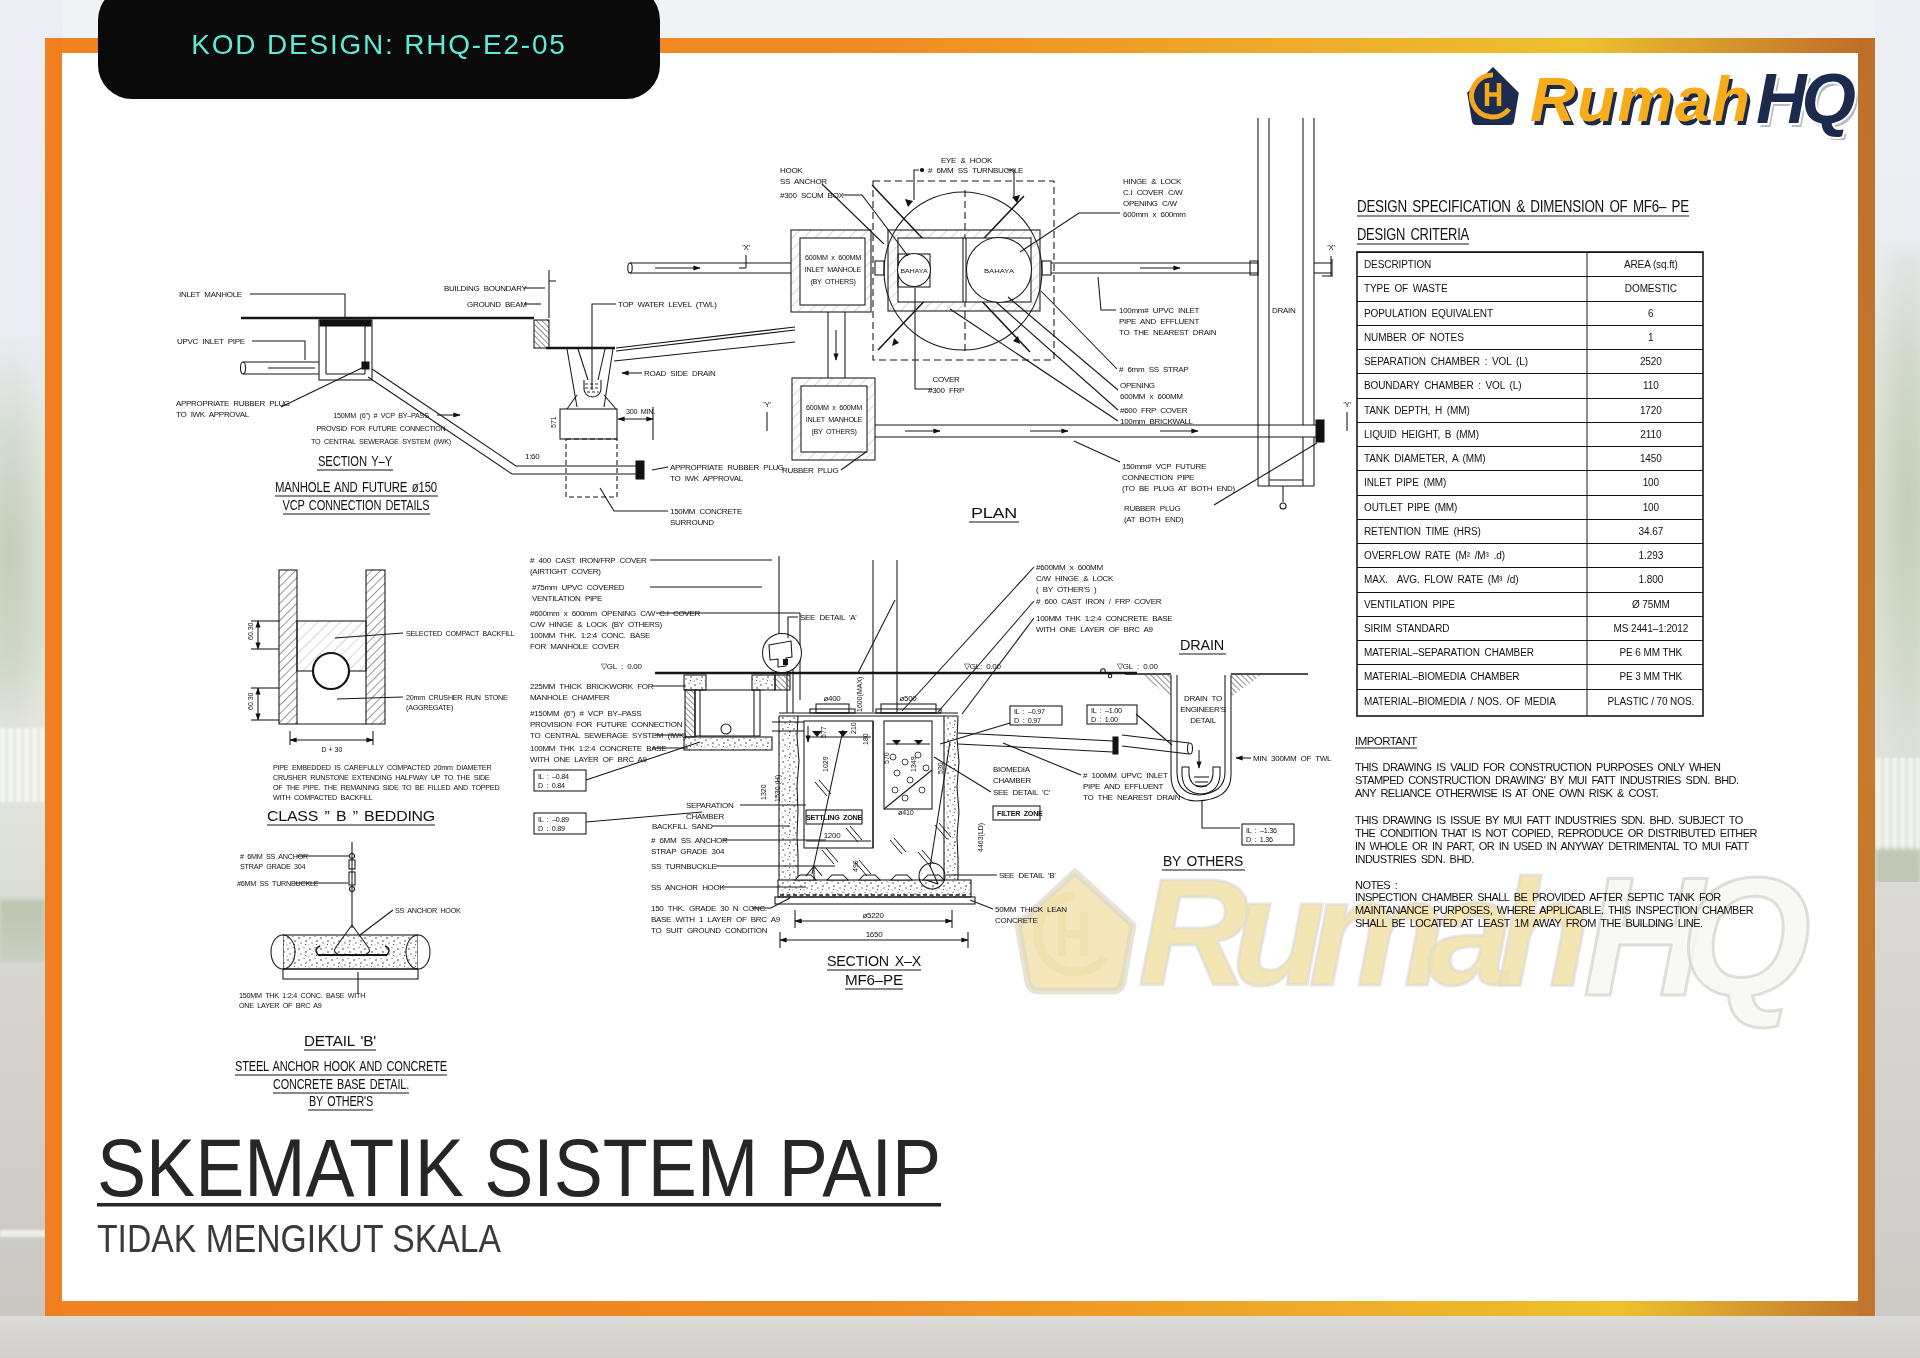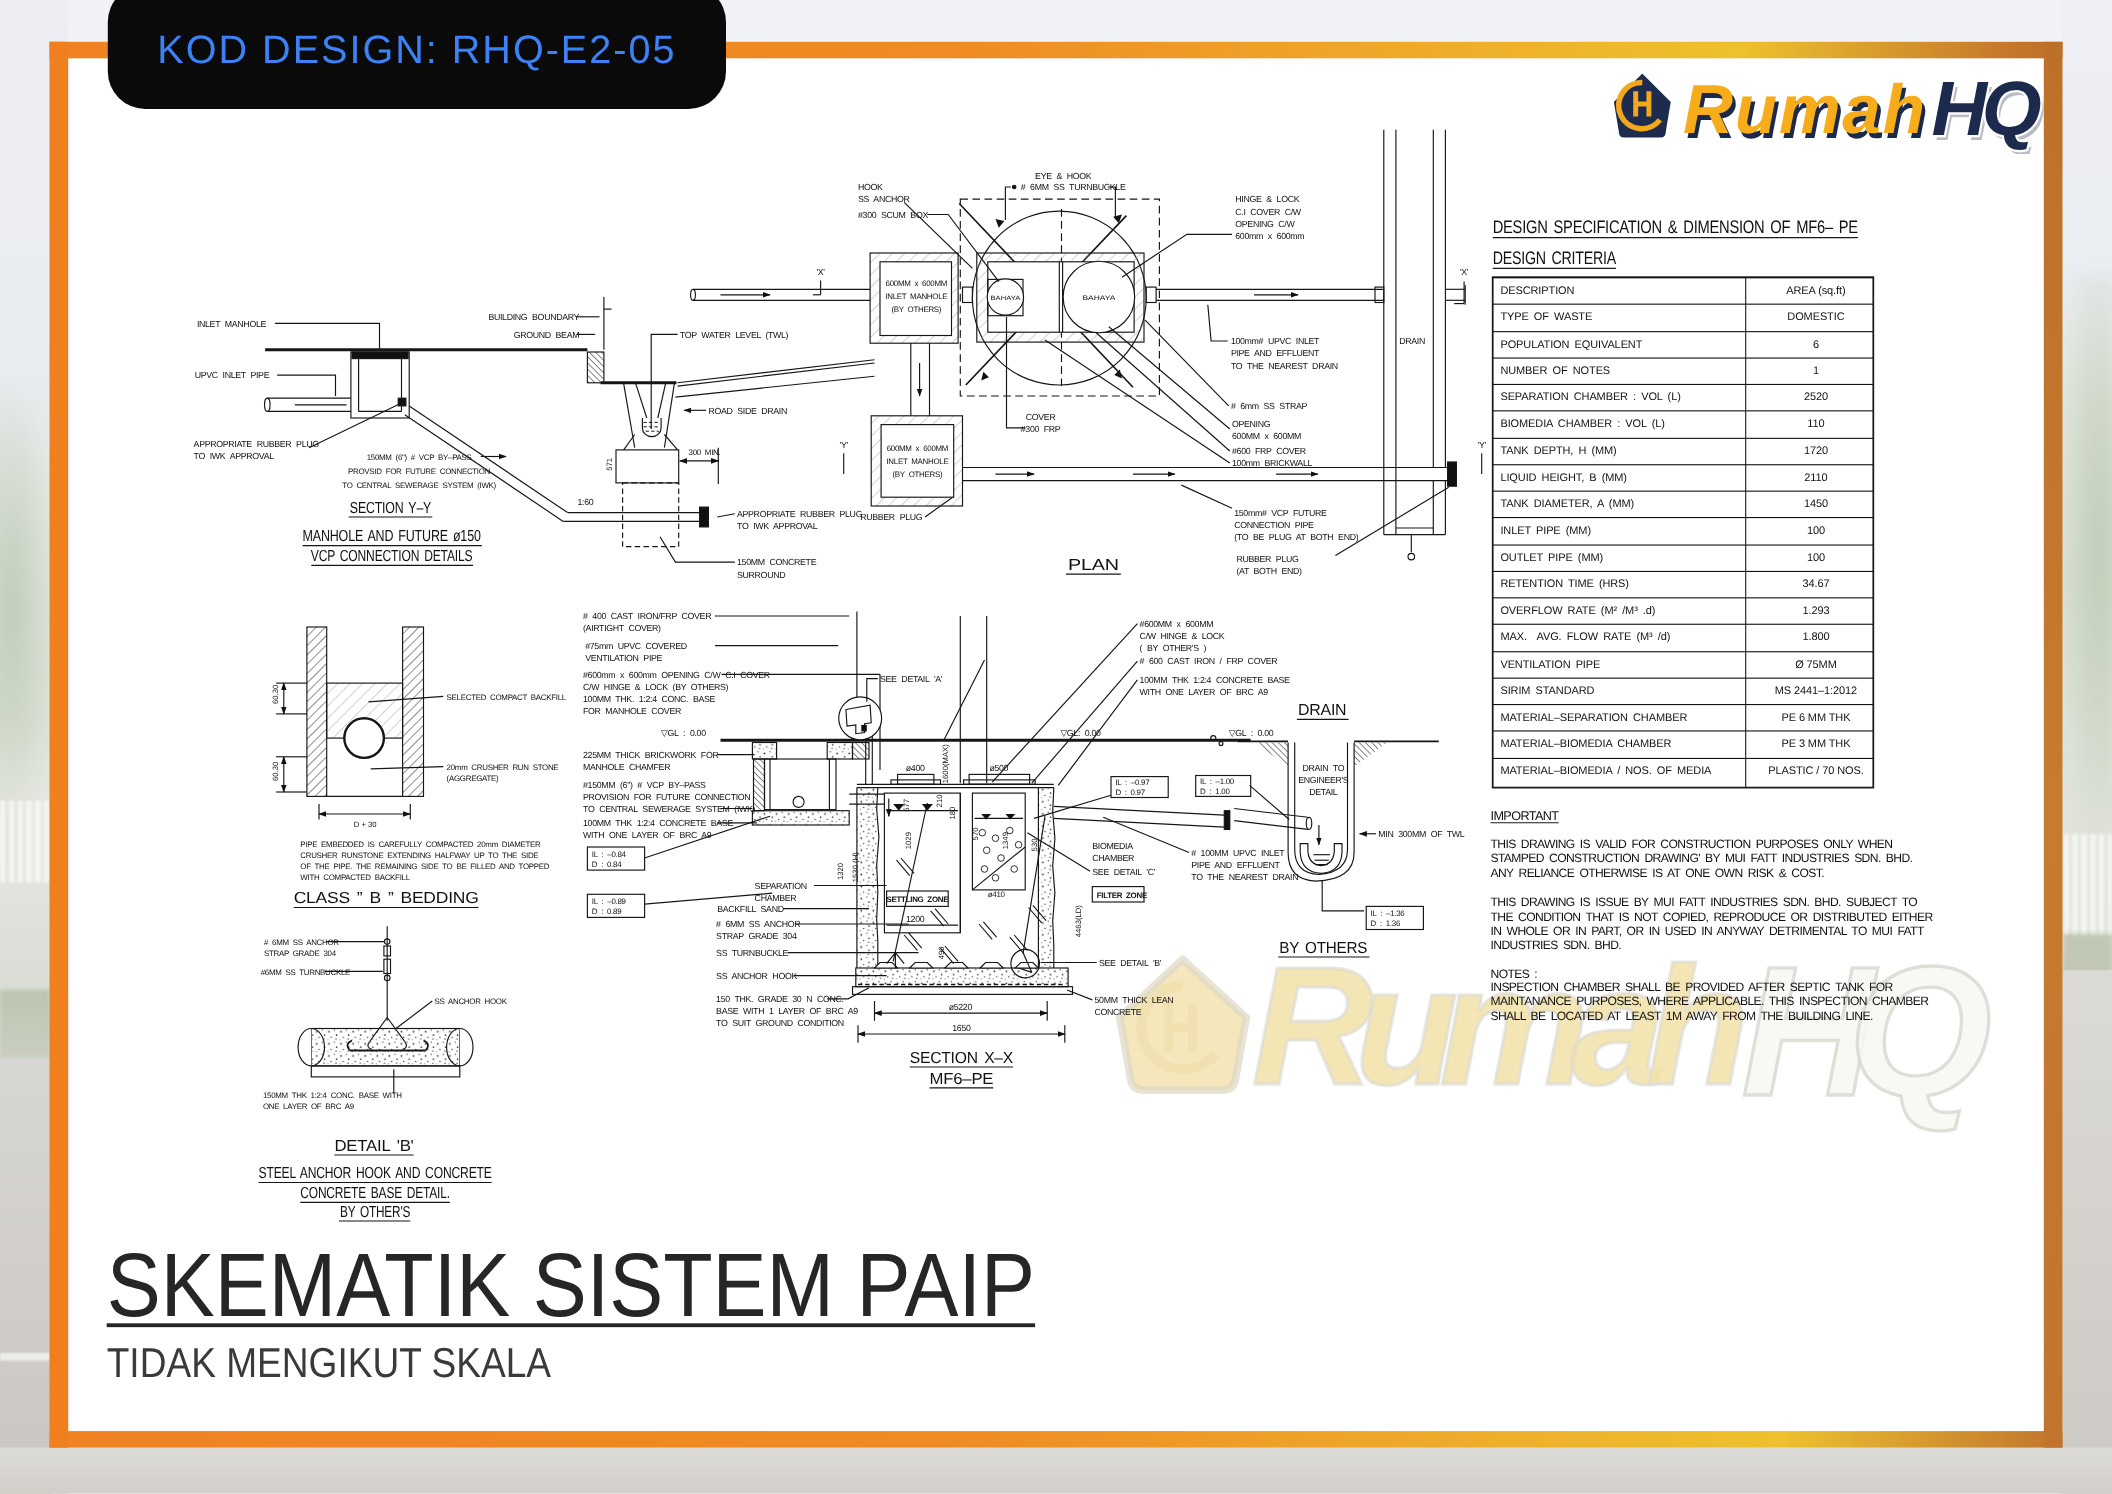--- a/index.html
+++ b/index.html
@@ -7,21 +7,21 @@
 
 #bg{left:0;top:0;width:1920px;height:1358px}
 
 #fTop{left:45px;top:38px;width:1830px;height:15px;background:linear-gradient(90deg,#f08221 0%,#ef8b22 45%,#edc12e 84%,#c57a2b 97%,#b96f28 100%)}
 #fBot{left:45px;top:1301px;width:1830px;height:15px;background:linear-gradient(90deg,#f08221 0%,#ef8b22 45%,#edc12e 86%,#c0742d 100%)}
 #fLeft{left:45px;top:38px;width:17px;height:1278px;background:#f07f20}
 #fRight{left:1858px;top:38px;width:17px;height:1278px;background:linear-gradient(180deg,#bd7029 0%,#c67b2e 55%,#c0742d 100%)}
 #page{left:62px;top:53px;width:1796px;height:1248px;background:#fff}
 
 #kod{left:98px;top:-14px;width:562px;height:113px;background:#0a0a0a;border-radius:34px;display:flex;align-items:center;justify-content:center}
-#kod span{color:#3b82f6;font-size:36px;letter-spacing:1.8px;margin-top:4px;white-space:nowrap}
+#kod span{color:#5eead4;font-size:28px;letter-spacing:1.8px;margin-top:4px;white-space:nowrap}
 </style>
 </head>
 <body>
 <div id="bg" class="abs">
 
   <div class="abs" style="left:0;top:0;width:62px;height:1358px;background:linear-gradient(180deg,#eceef3 0%,#e9ecf1 24%,#e3e8e2 32%,#dde3d8 48%,#e6e8e2 55%,#dee1da 62%,#d6d8d2 70%,#d2d0cc 76%,#cfcdc9 100%)"></div>
   <div class="abs" style="left:-18px;top:340px;width:70px;height:420px;background:radial-gradient(ellipse at 40% 50%,rgba(148,170,136,.42),rgba(146,170,134,0) 70%);filter:blur(6px)"></div>
   <div class="abs" style="left:0;top:728px;width:46px;height:74px;background:repeating-linear-gradient(90deg,#f4f5f2 0 5px,#e3e6e0 5px 8px);filter:blur(1px)"></div>
   <div class="abs" style="left:0;top:900px;width:46px;height:62px;background:linear-gradient(180deg,rgba(122,150,92,.32),rgba(120,150,90,.12));filter:blur(2px)"></div>
   <div class="abs" style="left:0;top:963px;width:46px;height:395px;background:linear-gradient(180deg,#d8d6d2,#c9c6c2)"></div>
@@ -694,21 +694,21 @@
     </div>
 <div class="row">
       <div class="cl">NUMBER OF NOTES</div>
       <div class="cr">1</div>
     </div>
 <div class="row">
       <div class="cl">SEPARATION CHAMBER : VOL (L)</div>
       <div class="cr">2520</div>
     </div>
 <div class="row">
-      <div class="cl">BIOMEDIA CHAMBER : VOL (L)</div>
+      <div class="cl">BOUNDARY CHAMBER : VOL (L)</div>
       <div class="cr">110</div>
     </div>
 <div class="row">
       <div class="cl">TANK DEPTH, H (MM)</div>
       <div class="cr">1720</div>
     </div>
 <div class="row">
       <div class="cl">LIQUID HEIGHT, B (MM)</div>
       <div class="cr">2110</div>
     </div>

